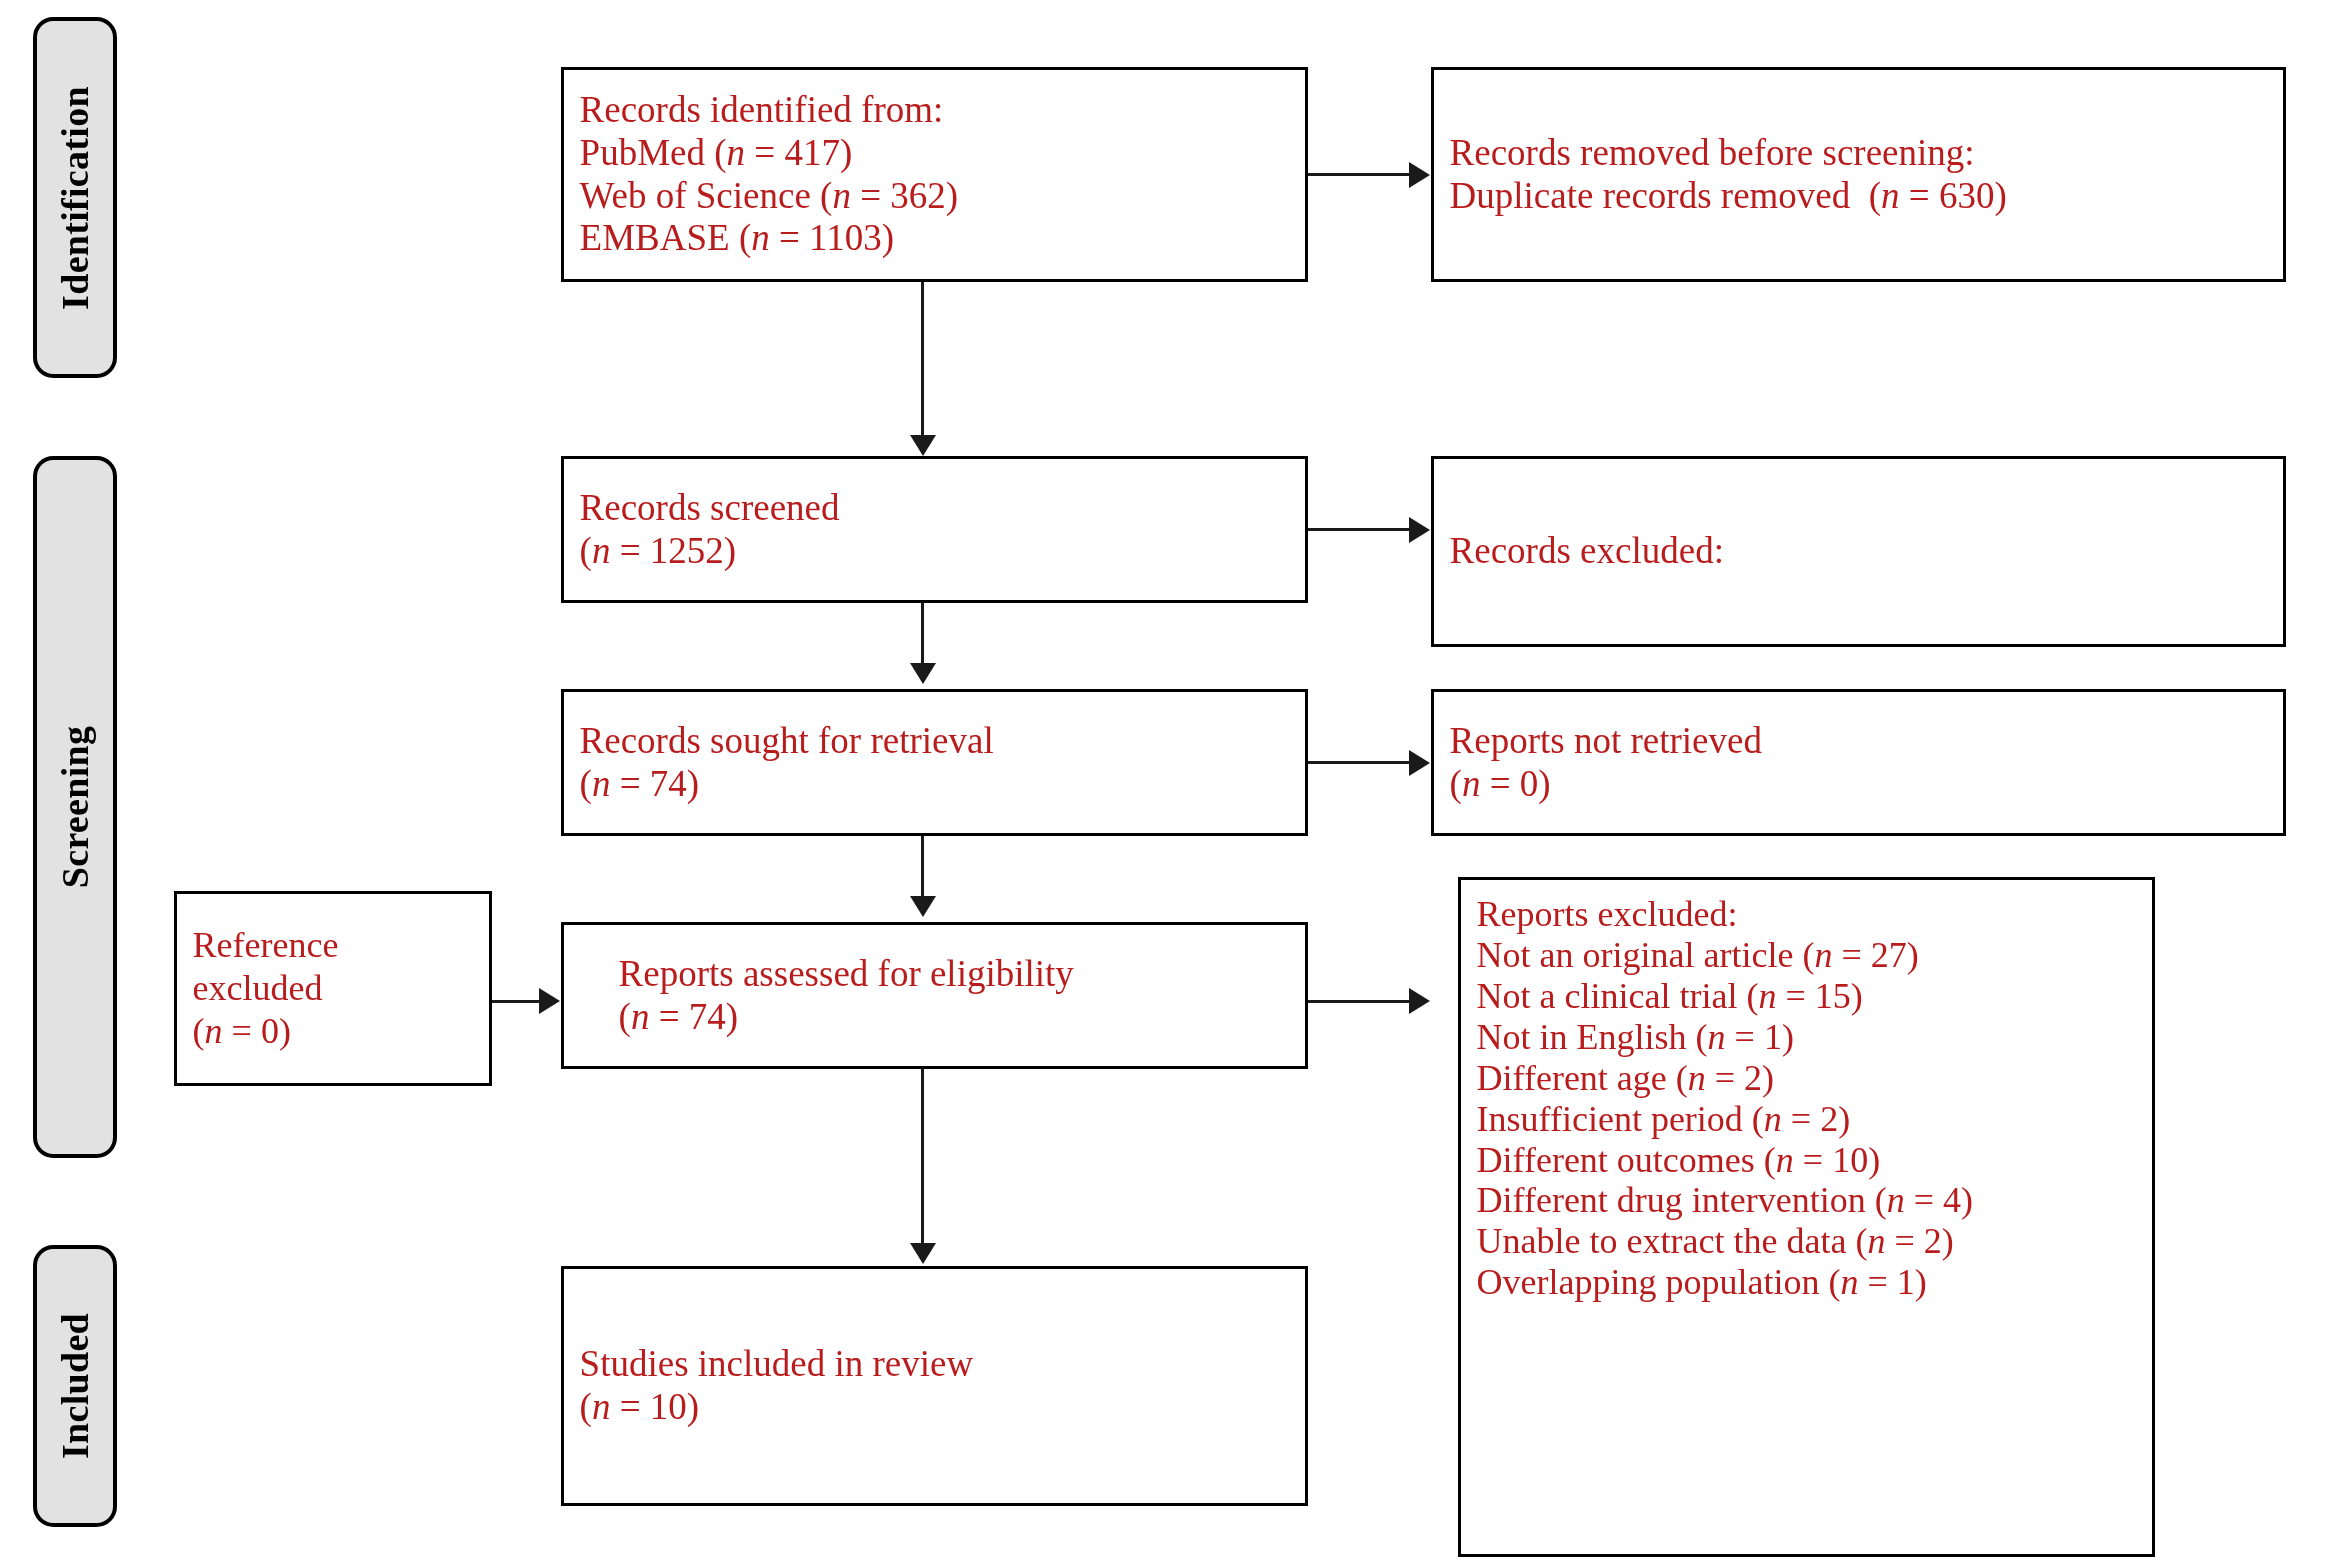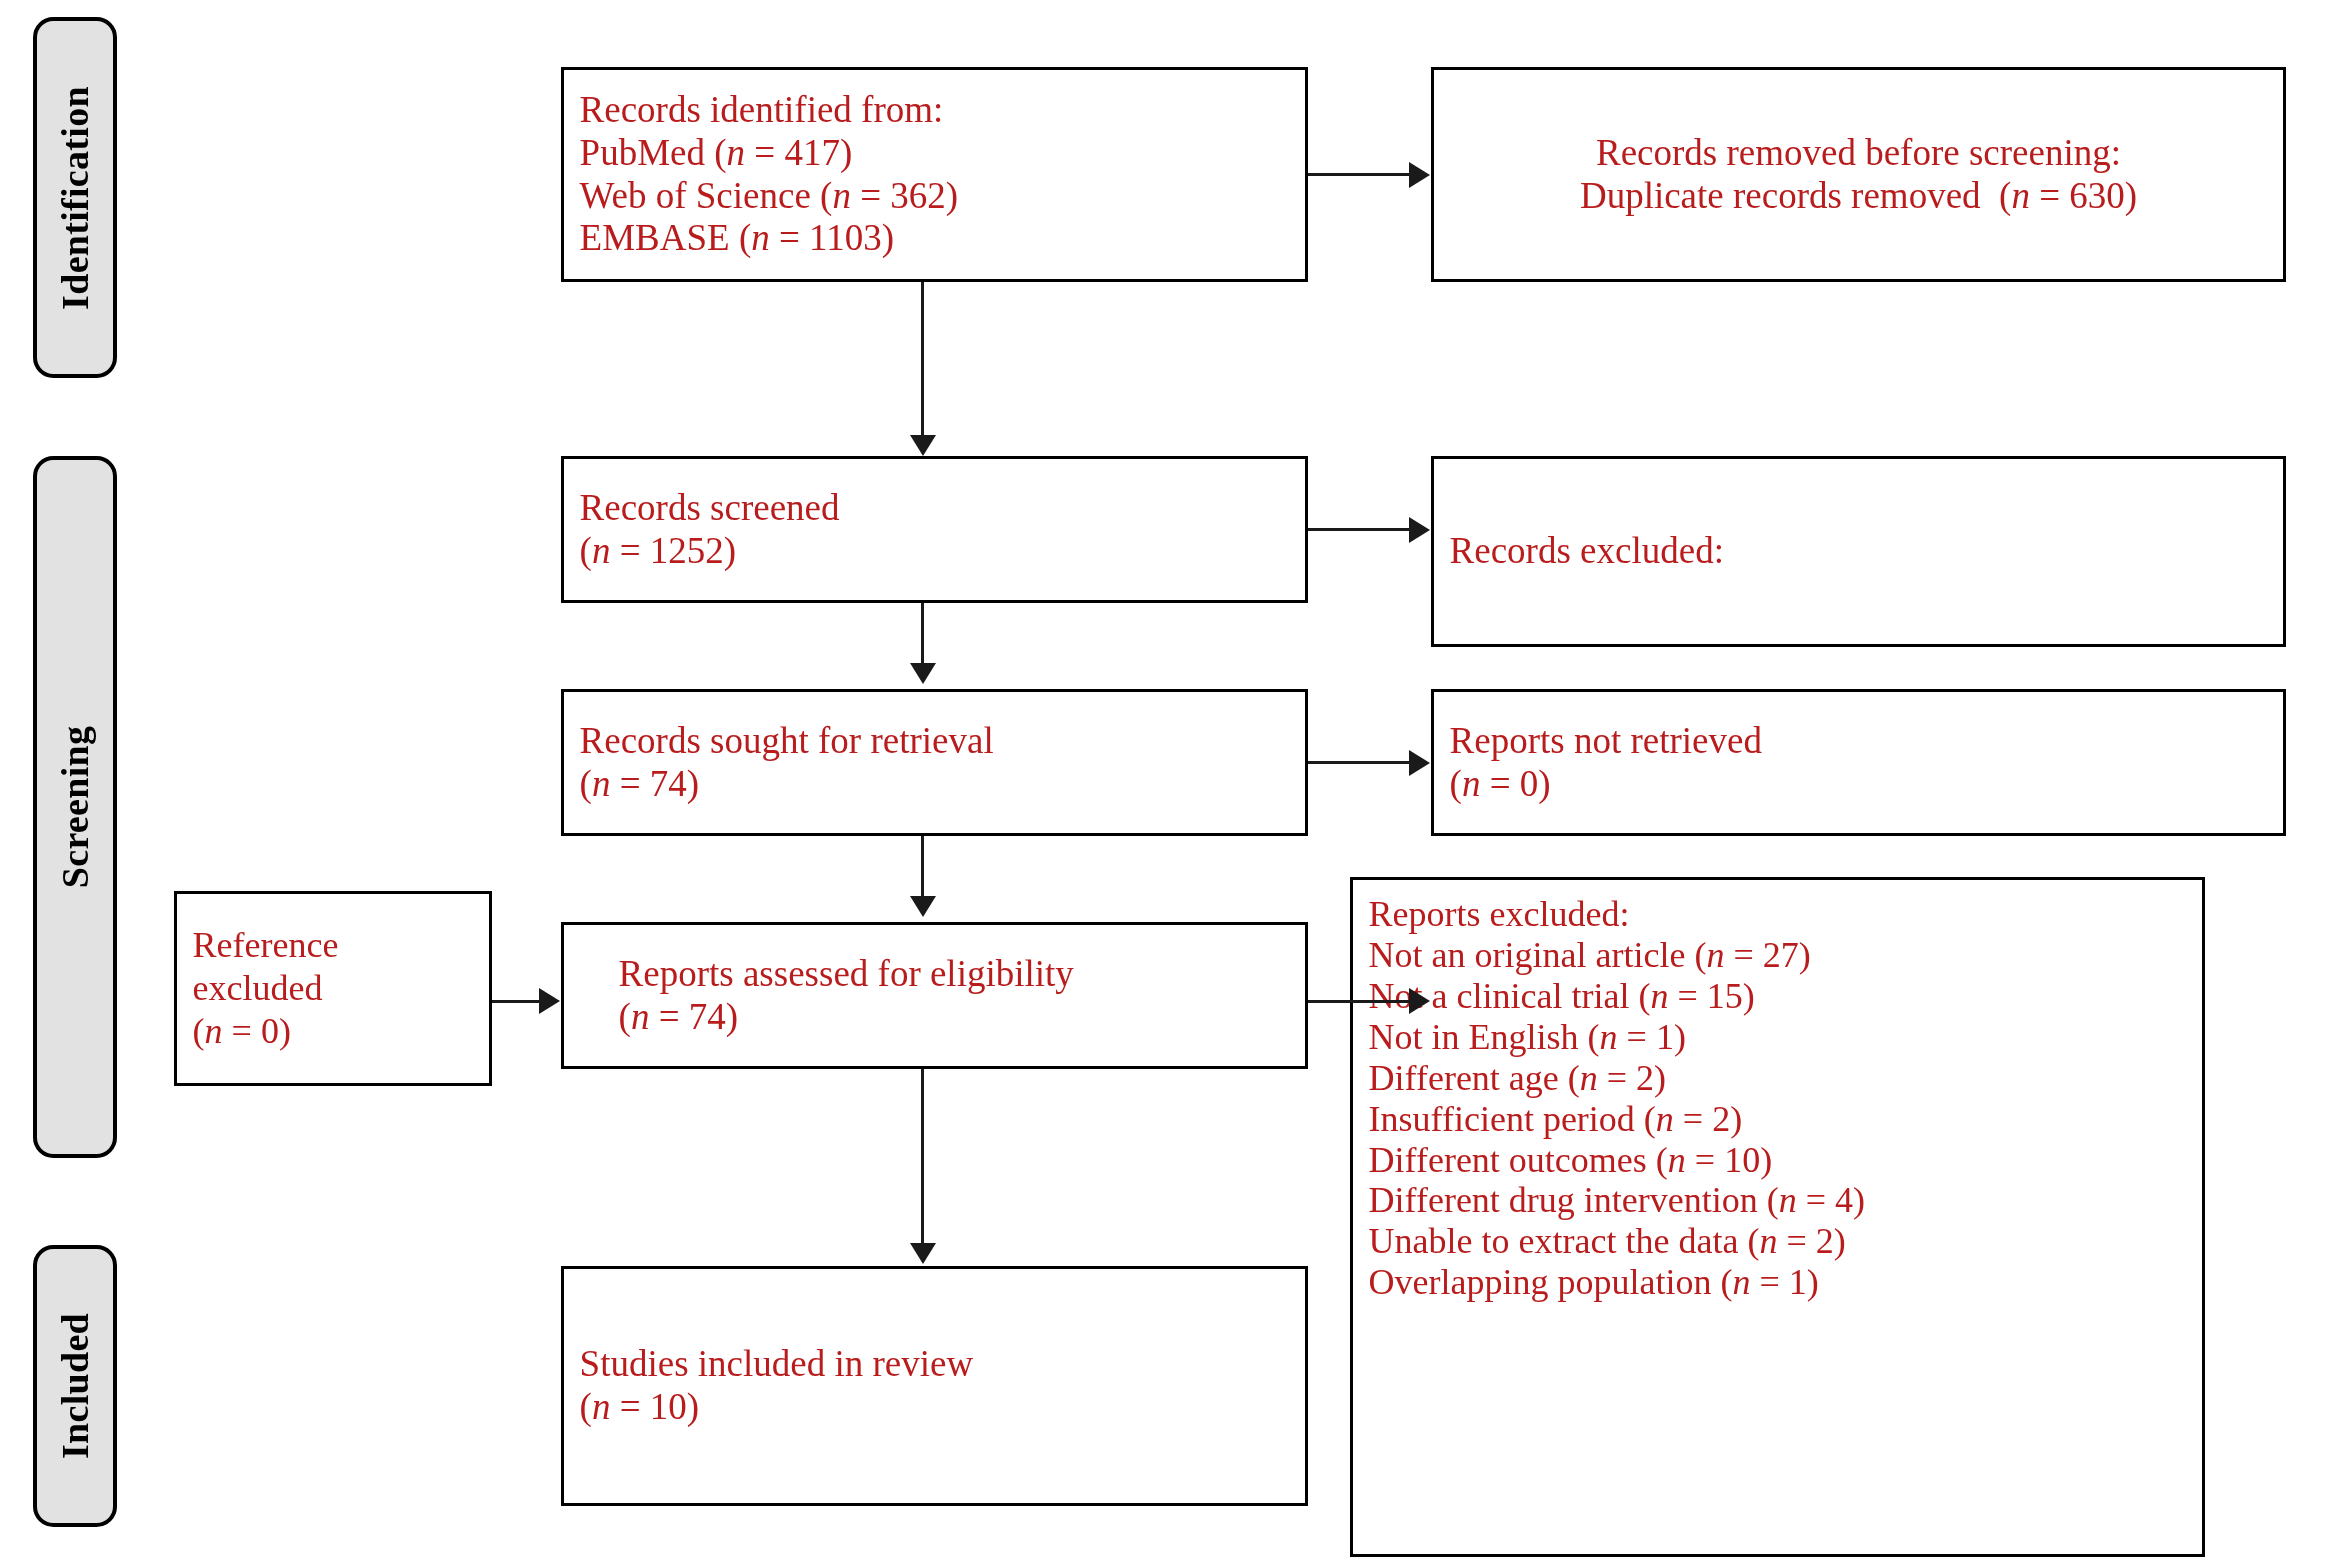--- a/index.html
+++ b/index.html
@@ -111,21 +111,21 @@
 
   <div class="flow-box" style="left:561px; top:67px; width:747px; height:215px;">
     <div class="box-lines">
       <div class="line">Records identified from:</div>
       <div class="line">PubMed (<i>n</i> = 417)</div>
       <div class="line">Web of Science (<i>n</i> = 362)</div>
       <div class="line">EMBASE (<i>n</i> = 1103)</div>
     </div>
   </div>
 
-  <div class="flow-box" style="left:1431px; top:67px; width:855px; height:215px;text-align:center;">
+  <div class="flow-box" style="left:1431px; top:67px; width:855px; height:215px;">
     <div class="box-lines">
       <div class="line">Records removed before screening:</div>
       <div class="line">Duplicate records removed&nbsp; (<i>n</i> = 630)</div>
     </div>
   </div>
 
   <div class="conn h" style="left:1308px; top:173px; width:101px;"></div>
   <div class="arrow-right" style="left:1409px; top:162px;"></div>
 
   <div class="conn v" style="left:921px; top:282px; width:3px; height:153px;"></div>
@@ -181,21 +181,21 @@
   <div class="conn h" style="left:492px; top:1000px; width:47px;"></div>
   <div class="arrow-right" style="left:539px; top:988px;"></div>
 
   <div class="flow-box" style="left:561px; top:922px; width:747px; height:147px;padding-left:39px;">
     <div class="box-lines">
       <div class="line">Reports assessed for eligibility</div>
       <div class="line">(<i>n</i> = 74)</div>
     </div>
   </div>
 
-  <div class="flow-box dense top-align" style="left:1350px; top:877px; width:855px; height:680px; padding-top:14.4px;">
+  <div class="flow-box dense top-align" style="left:1458px; top:877px; width:697px; height:680px; padding-top:14.4px;">
     <div class="box-lines">
       <div class="line">Reports excluded:</div>
       <div class="line">Not an original article (<i>n</i> = 27)</div>
       <div class="line">Not a clinical trial (<i>n</i> = 15)</div>
       <div class="line">Not in English (<i>n</i> = 1)</div>
       <div class="line">Different age (<i>n</i> = 2)</div>
       <div class="line">Insufficient period (<i>n</i> = 2)</div>
       <div class="line">Different outcomes (<i>n</i> = 10)</div>
       <div class="line">Different drug intervention (<i>n</i> = 4)</div>
       <div class="line">Unable to extract the data (<i>n</i> = 2)</div>

